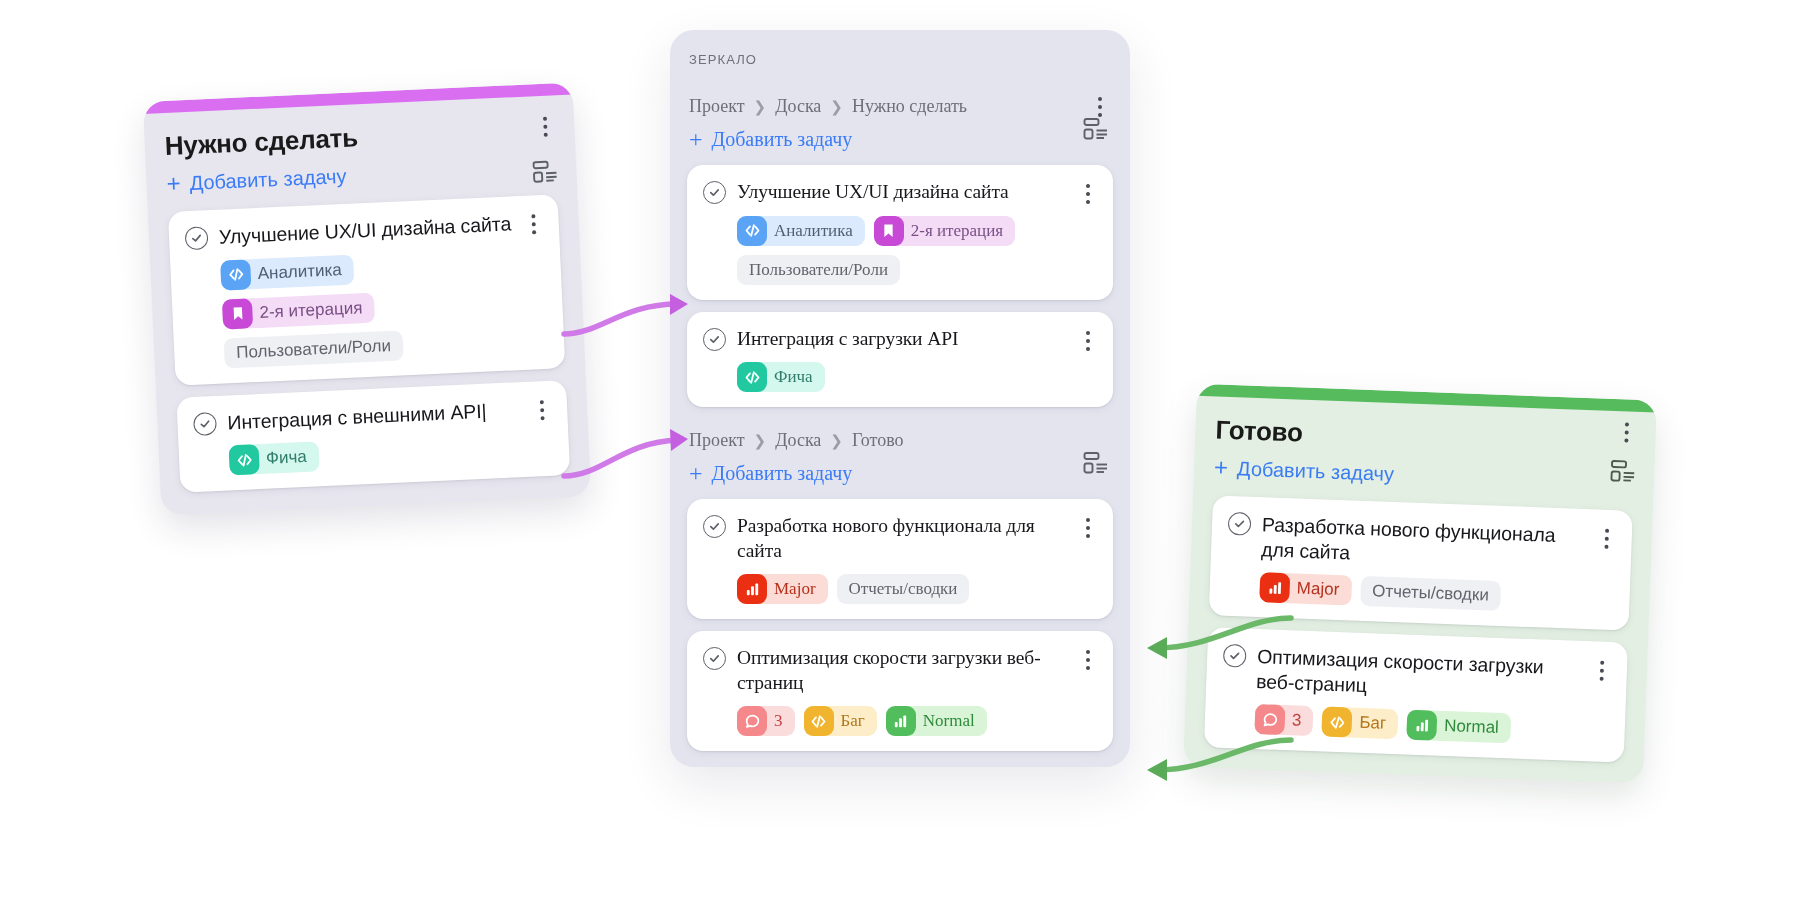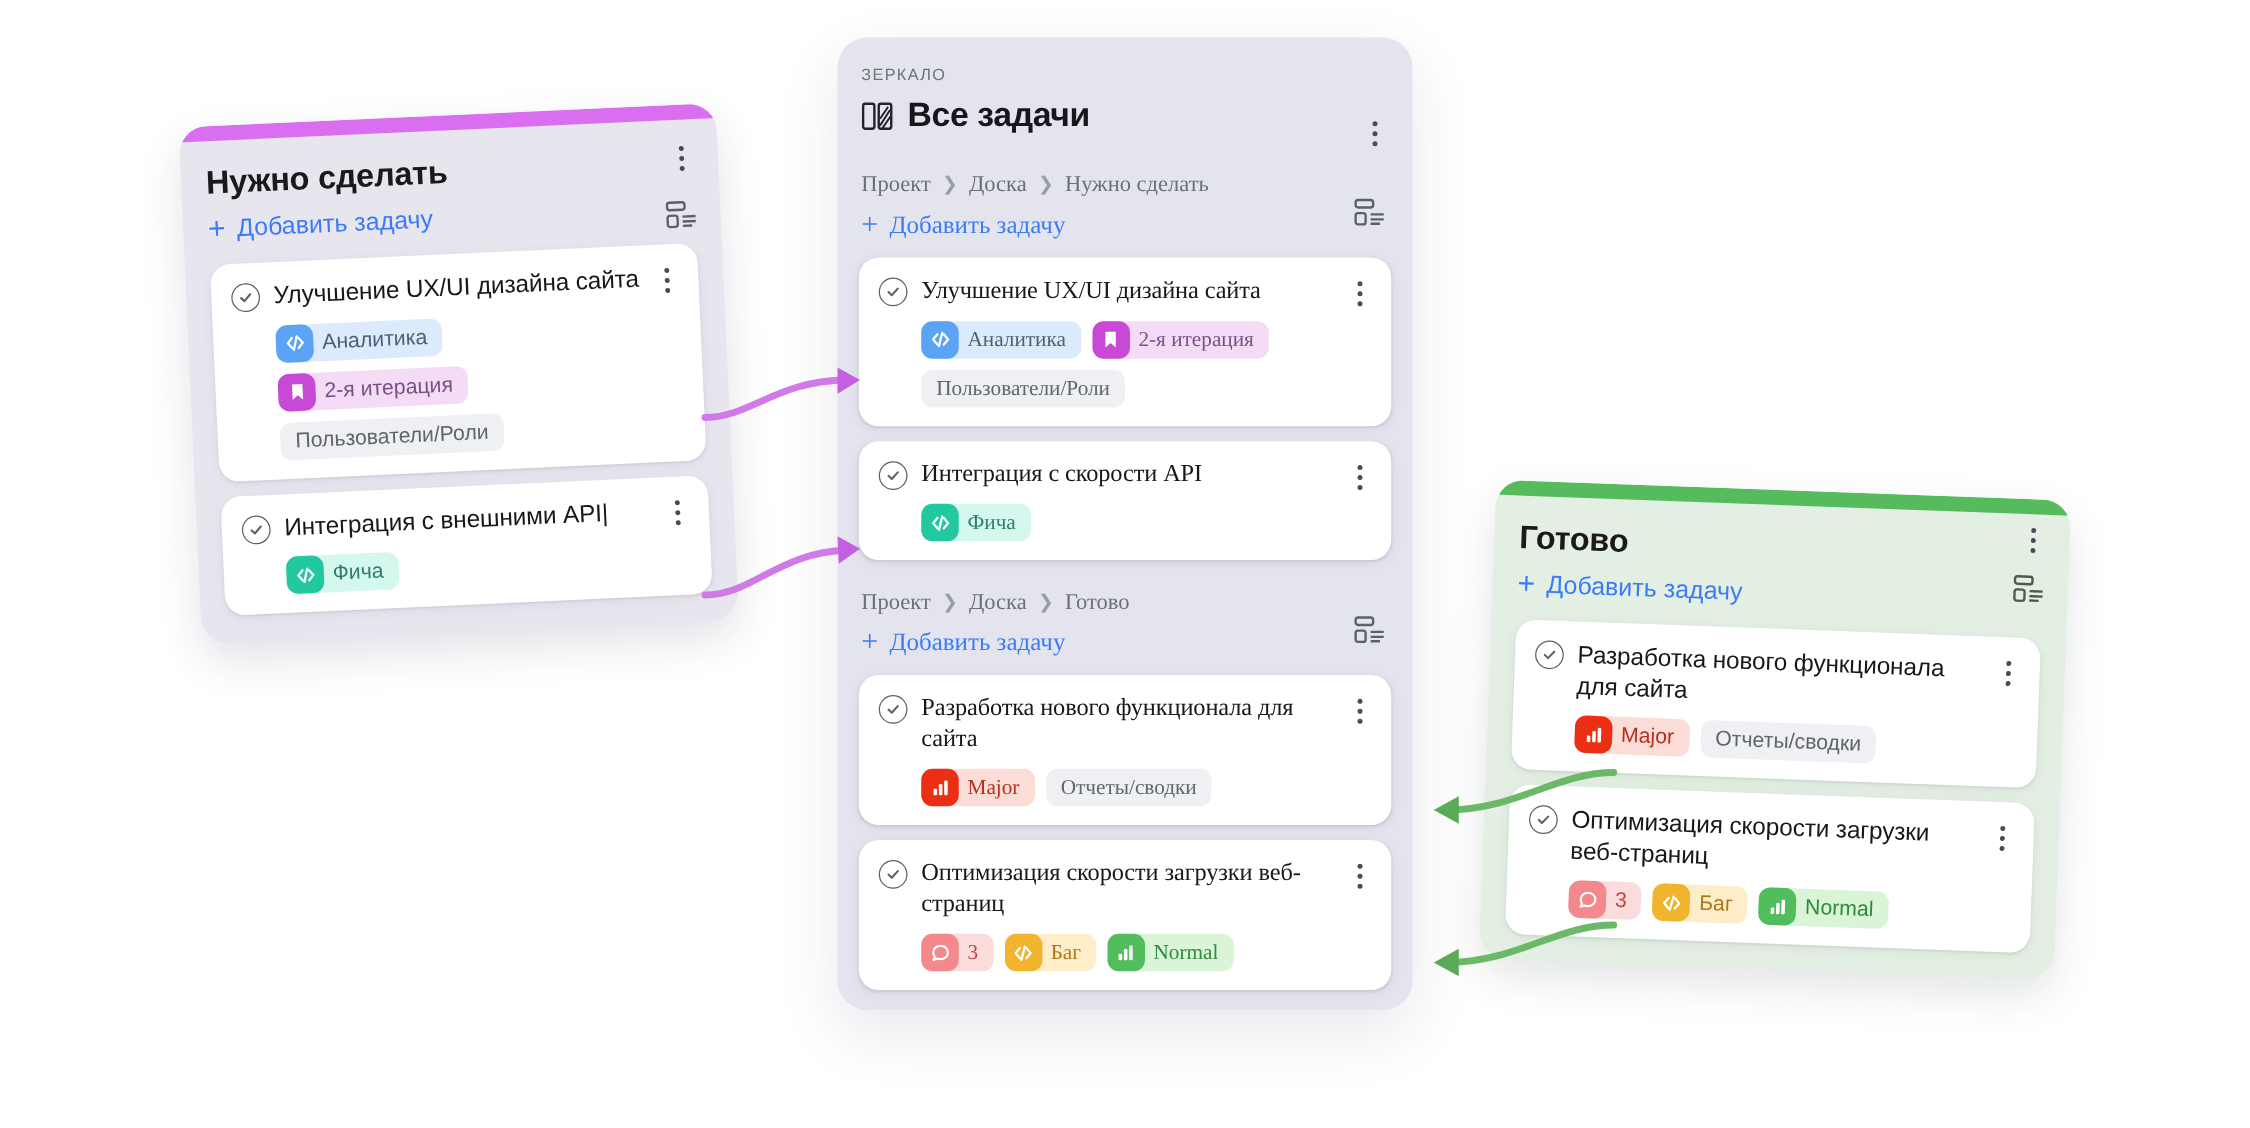--- a/index.html
+++ b/index.html
@@ -226,30 +226,20 @@
               </span>
             </div>
           </div>
         </div>
     </div>
   </div>
 
   <div class="col" id="col-mirror">
     <div style="padding: 22px 19px 0 19px; position:relative;">
       <div class="mirror-label">ЗЕРКАЛО</div>
-      <div class="mirror-title">
-        <span style="display:block;width:26px;height:26px;">
-          <svg viewBox="0 0 26 26" fill="none">
-            <rect x="1.5" y="3" width="9" height="20" rx="1.8" stroke="#22222a" stroke-width="1.9"></rect>
-            <rect x="14" y="3" width="10" height="20" rx="1.8" stroke="#22222a" stroke-width="1.9"></rect>
-            <path d="M15 20.5 L23 8 M15 15 L21.5 5.5 M17 22.5 L23.5 13" stroke="#22222a" stroke-width="1.5"></path>
-          </svg>
-        </span>
-        <span class="t">Все задачи</span>
-      </div>
       <div class="kebab" style="right:19px; top:62px;">
         <i></i>
           <i></i>
           <i></i>
       </div>
     </div>
     <div style="padding:6px 0 16px 0;font-family:Liberation Serif, serif;">
         <div class="mirror-section">
           <div class="section-head">
             <div class="crumbs">
@@ -310,21 +300,21 @@
                 </span>
               </div>
             </div>
             <div class="card">
               <div class="card-head">
                 <div class="check">
                   <svg viewBox="0 0 14 14" fill="none" stroke="#5e6068" stroke-width="1.8" stroke-linecap="round" stroke-linejoin="round">
                     <path d="M3 7.2 L5.8 9.9 L11 4.2"></path>
                   </svg>
                 </div>
-                <div class="card-title">Интеграция с скорости API</div>
+                <div class="card-title">Интеграция с загрузки API</div>
               </div>
               <div class="kebab " style="right: 14px; top: 14px;">
                 <i></i>
                 <i></i>
                 <i></i>
               </div>
               <div class="tags">
                 <span class="tag teal">
                   <span class="tico">
                     <svg viewBox="0 0 18 18" fill="none" stroke="#fff" stroke-width="1.9" stroke-linecap="round" stroke-linejoin="round">

